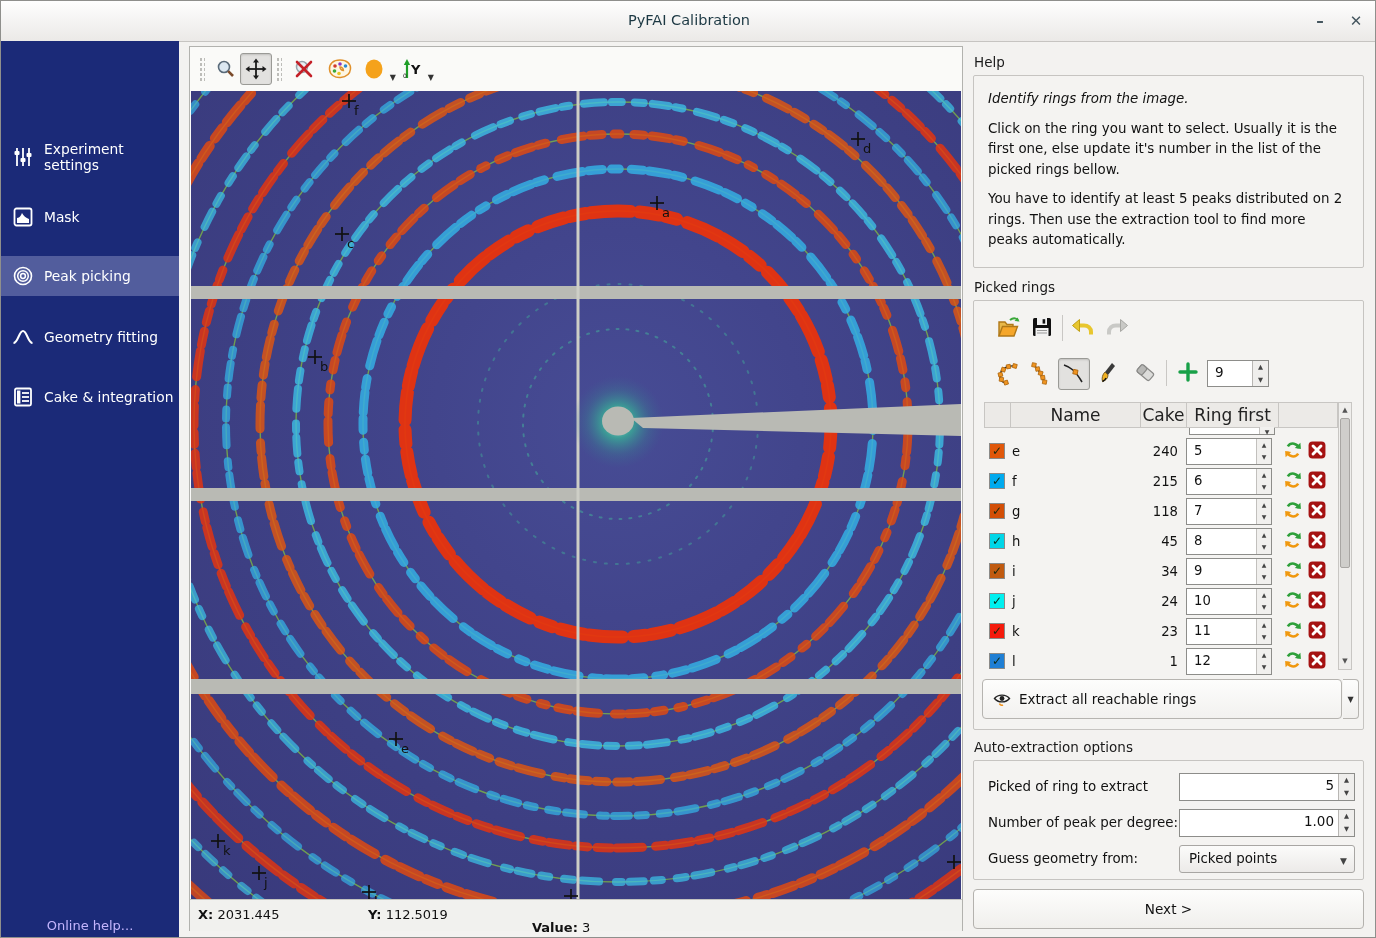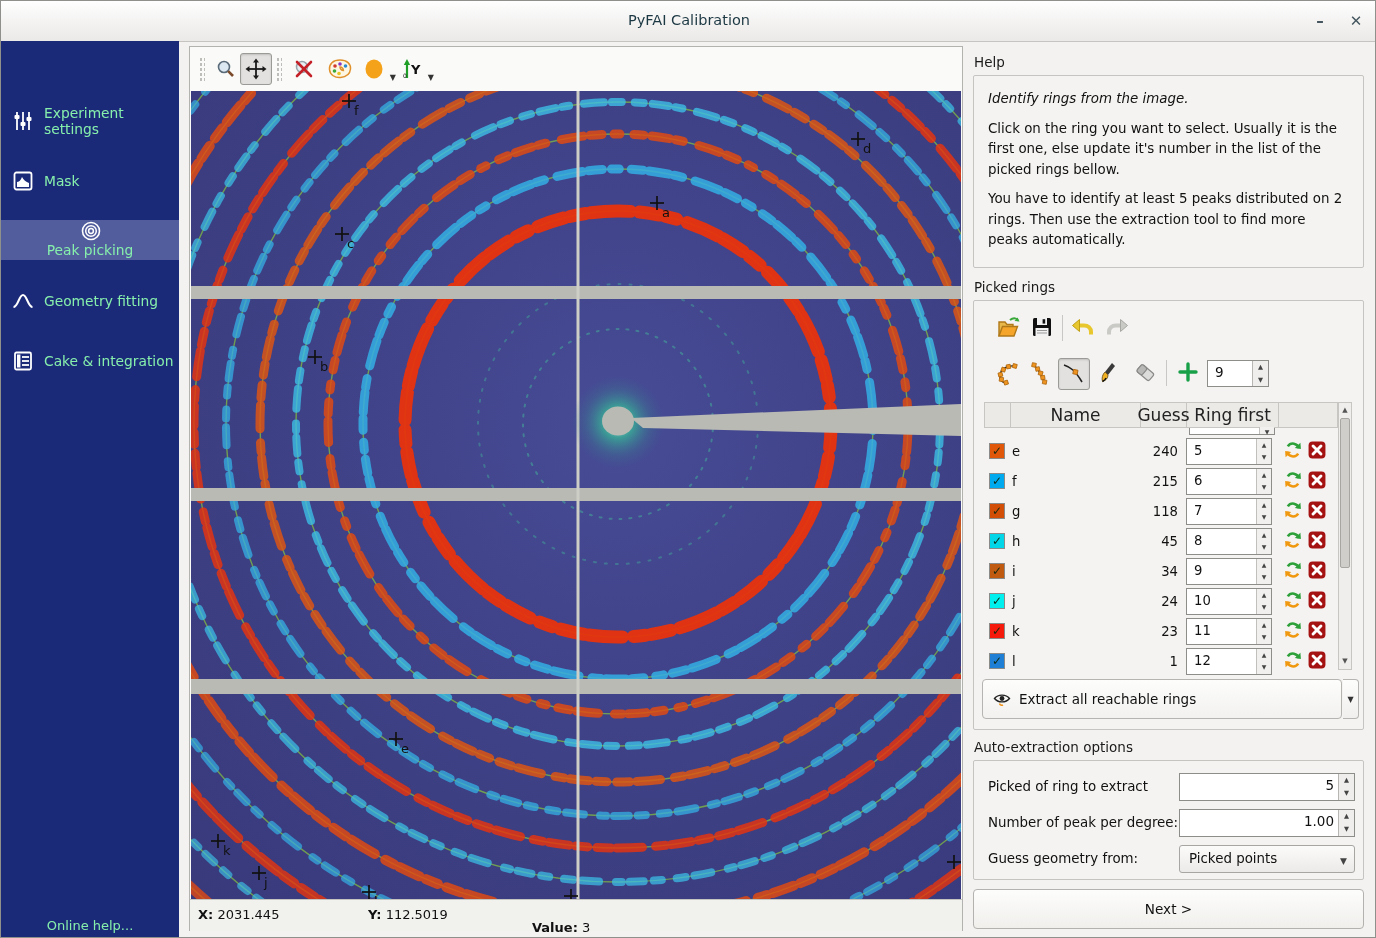--- a/index.html
+++ b/index.html
@@ -5,24 +5,24 @@
   html,body{margin:0;padding:0;background:#888;}
   .app{position:relative;width:1376px;height:938px;background:#f3f2f0;font-family:"DejaVu Sans","Liberation Sans",sans-serif;overflow:hidden;border:1px solid #8f8f8c;box-sizing:border-box;}
   
   .titlebar{position:absolute;left:0;top:0;width:1376px;height:40px;background:linear-gradient(#fefefe,#ebe9e7);border-bottom:1px solid #c6c4c1;}
   .titlebar .title{position:absolute;left:0;right:0;top:11px;text-align:center;font-size:14.5px;color:#1c3843;}
   .winbtn{position:absolute;top:8px;width:26px;height:24px;text-align:center;font-size:15px;color:#45565f;font-weight:bold;cursor:default;line-height:24px;}
   .winbtn.min{right:44px;}
   .winbtn.close{right:8px;}
   
   .sidebar{position:absolute;left:0;top:40px;width:178px;height:898px;background:#1b2a78;}
-  .side-item{position:absolute;left:0;width:178px;height:40px;color:#86efac;font-size:13.8px;display:flex;align-items:center;cursor:default;}
+  .side-item{position:absolute;left:0;width:178px;height:40px;color:#ffffff;font-size:13.8px;display:flex;align-items:center;cursor:default;margin-top:36px;}
   .side-item.selected{background:#525d9d;}
   .side-item .sicon{width:22px;height:22px;margin:0 10px 0 11px;flex:none;}
-  .online-help{position:absolute;bottom:6px;left:0;width:178px;text-align:center;color:#86efac;font-size:13px;}
+  .online-help{position:absolute;bottom:6px;left:0;width:178px;text-align:center;color:#c4b5fd;font-size:13px;}
   
   .plot{position:absolute;left:188px;top:45px;width:774px;height:885px;background:#fafaf8;border:1px solid #b2b2ae;box-sizing:border-box;}
   .ptoolbar{position:absolute;left:0;top:0;width:772px;height:44px;}
   .grip{position:absolute;top:10px;width:6px;height:24px;background-image:radial-gradient(#bdbdb9 1px,transparent 1.3px);background-size:4px 5px;}
   .tbtn{position:absolute;top:6px;width:30px;height:30px;border:1px solid transparent;border-radius:3px;display:flex;align-items:center;justify-content:center;}
   .tbtn.checked{background:#e2e1df;border-color:#9a9a96;box-shadow:inset 0 1px 2px rgba(0,0,0,.15);}
   .tbtn .dd{position:absolute;right:-7px;bottom:2px;font-size:8px;color:#333;}
   .canvas{position:absolute;left:1px;top:44px;width:770px;height:808px;}
   .pstatus{position:absolute;left:0;top:852px;width:772px;height:31px;background:#f1f1ee;border-top:1px solid #c4c4c0;font-size:13px;color:#111;}
   .pstatus span.lab{font-weight:bold;}
@@ -108,21 +108,21 @@
             </svg></span>
           <span>Experiment settings</span>
         </div>
         <div class="side-item" style="top: 120px;">
           <span class="sicon"><svg width="22" height="22" viewBox="0 0 22 22">
               <rect x="2.5" y="2.5" width="17" height="17" rx="2" fill="none" stroke="#fff" stroke-width="1.8"></rect>
               <path d="M5 17 L5 12 C8 12 9 9 10 7 C11.5 10 14 12 17 13 L17 17 Z" fill="#fff"></path>
             </svg></span>
           <span>Mask</span>
         </div>
-        <div class="side-item selected" style="top: 179px; flex-direction: column;">
+        <div class="side-item selected" style="top: 179px;">
           <span class="sicon"><svg width="22" height="22" viewBox="0 0 22 22">
               <g fill="none" stroke="#fff">
                 <circle cx="11" cy="11" r="8.5" stroke-width="1.6"></circle>
                 <circle cx="11" cy="11" r="5.3" stroke-width="1.5"></circle>
                 <circle cx="11" cy="11" r="2.4" stroke-width="1.5"></circle>
               </g>
             </svg></span>
           <span>Peak picking</span>
         </div>
         <div class="side-item" style="top: 240px;">
@@ -433,21 +433,21 @@
         <div class="arrows">
             <div>▲</div>
             <div>▼</div>
           </div>
       </div>
 
       <div class="ringtable">
         <div class="thead">
           <div style="width:26px"></div>
           <div style="width:130px">Name</div>
-          <div style="width:46px">Guess</div>
+          <div style="width:46px">Cake</div>
           <div style="width:92px">Ring first</div>
           <div style="flex:1"></div>
         </div>
         <div style="position:relative;height:8px">
           <div class="partialspin" style="left:205px">
               <div class="arr">▼</div>
             </div>
         </div>
         <div id="ring-rows">
             <div class="trow">

